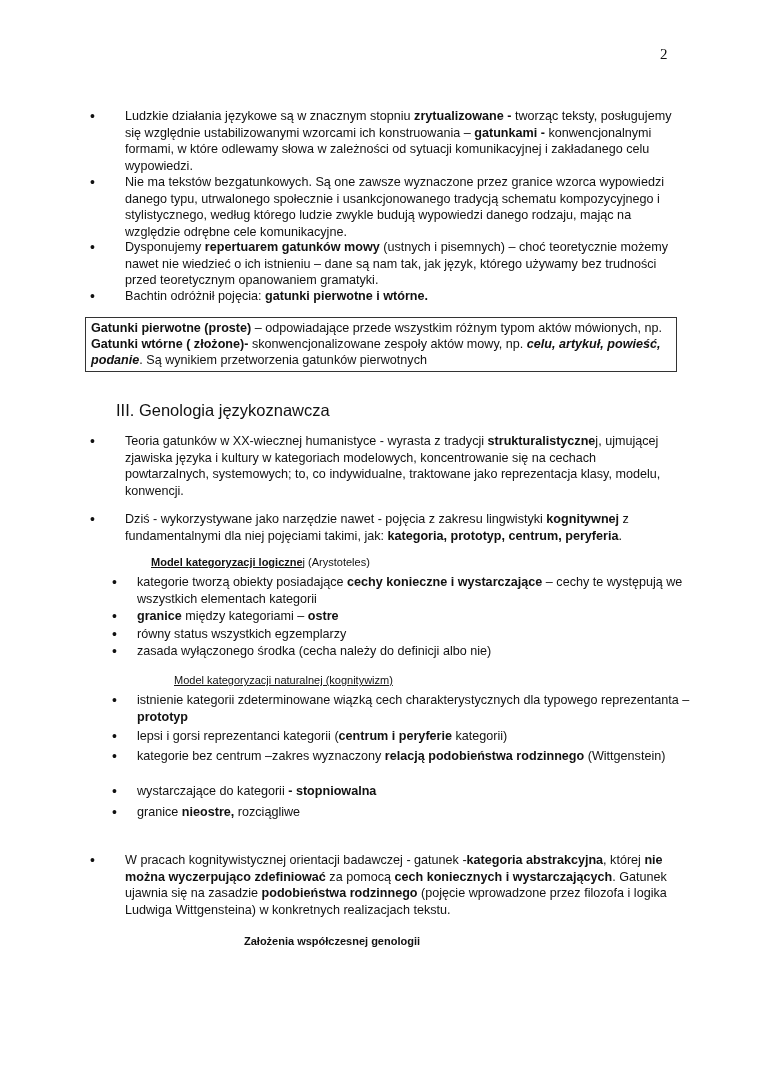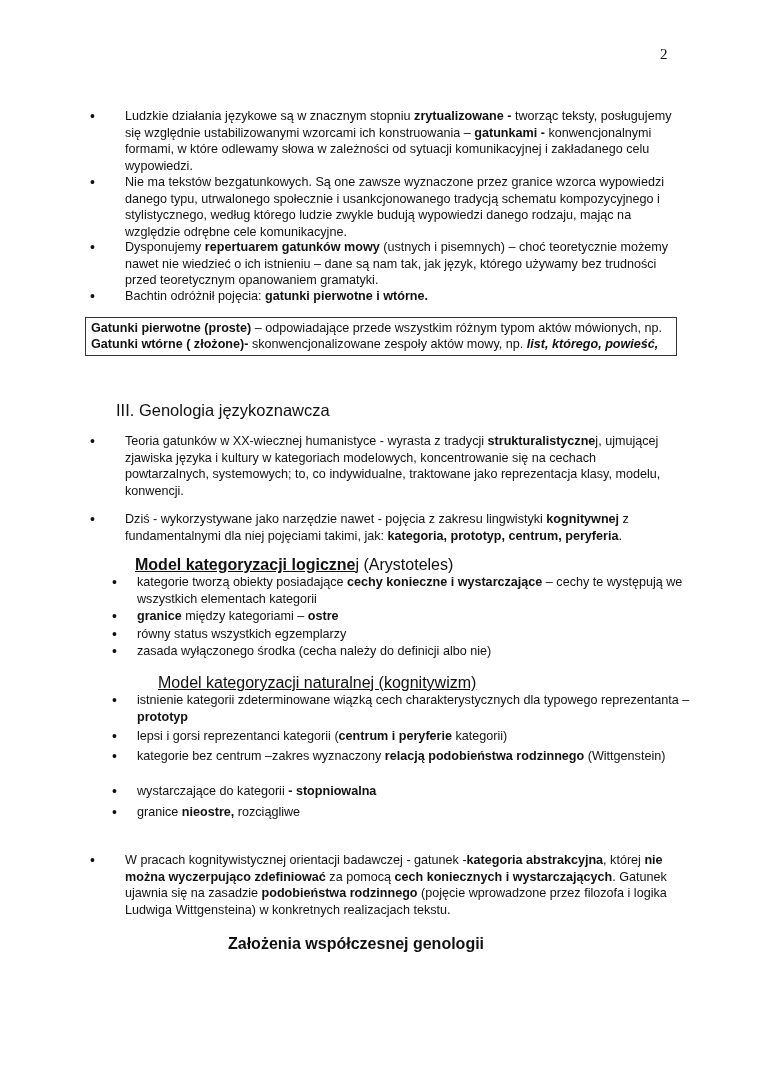--- a/index.html
+++ b/index.html
@@ -9,21 +9,21 @@
   .bl { position: absolute; left: 90px; width: 590px; }
   .bl .dot { position: absolute; left: 0; top: 0; font-size: 14px; line-height: 16px; }
   .bl .txt { margin-left: 35px; line-height: 16.5px; }
   .sub { position: absolute; left: 112px; width: 580px; }
   .sub .dot { position: absolute; left: 0; top: 0; font-size: 14px; line-height: 16px; }
   .sub .txt { margin-left: 25px; line-height: 16.5px; }
   b { font-weight: bold; }
   .box { position: absolute; left: 85px; top: 317px; width: 580px; border: 1.3px solid #333;
          padding: 2px 5px 3px 5px; line-height: 16px; }
   .heading { position: absolute; left: 90px; top: 401px; font-size: 16.5px; margin-left: 26px; }
-  .mhead { position: absolute; font-size: 16px; }
+  .mhead { position: absolute; font-size: 11px; margin-left: 16px; }
   u { text-decoration: underline; }
 </style>
 </head>
 <body>
 
 <div class="page-num">2</div>
 
 <div class="bl" style="top:108px">
   <span class="dot">•</span>
   <div class="txt"><span>Ludzkie działania językowe są w znacznym stopniu </span><b>zrytualizowane -</b><span> tworząc teksty, posługujemy się względnie ustabilizowanymi  wzorcami ich konstruowania – </span><b>gatunkami -</b><span> konwencjonalnymi formami, w które odlewamy słowa w zależności od sytuacji komunikacyjnej i zakładanego celu wypowiedzi.</span></div>
@@ -36,21 +36,22 @@
   <span class="dot">•</span>
   <div class="txt"><span>Dysponujemy </span><b>repertuarem gatunków mowy</b><span> (ustnych i pisemnych) – choć teoretycznie możemy nawet nie wiedzieć o ich istnieniu – dane są nam tak, jak język, którego używamy bez trudności przed teoretycznym opanowaniem gramatyki.</span></div>
 </div>
 <div class="bl" style="top:288px">
   <span class="dot">•</span>
   <div class="txt"><span>Bachtin  odróżnił pojęcia:  </span><b>gatunki pierwotne i wtórne.</b></div>
 </div>
 
 <div class="box">
   <div><b>Gatunki pierwotne (proste)</b><span> – odpowiadające przede wszystkim różnym typom aktów mówionych, np.</span></div>
-  <div><b>Gatunki wtórne ( złożone)-</b><span> skonwencjonalizowane zespoły aktów mowy, np. </span><b><i>list, którego, powieść,</i></b></div>
+  <div><b>Gatunki wtórne ( złożone)-</b><span> skonwencjonalizowane zespoły aktów mowy, np. </span><b><i>celu, artykuł, powieść,</i></b></div>
+  <div><b><i>podanie</i></b><span>. Są wynikiem przetworzenia  gatunków pierwotnych</span></div>
 </div>
 
 <div class="heading">III. Genologia językoznawcza</div>
 
 <div class="bl" style="top:433px">
   <span class="dot">•</span>
   <div class="txt"><span>Teoria gatunków  w XX-wiecznej humanistyce -  wyrasta z tradycji </span><b>strukturalistyczne</b><span>j, ujmującej  zjawiska języka i kultury w kategoriach modelowych, koncentrowanie się na cechach powtarzalnych, systemowych; to, co indywidualne, traktowane  jako reprezentacja  klasy, modelu, konwencji.</span></div>
 </div>
 <div class="bl" style="top:511px">
   <span class="dot">•</span>

